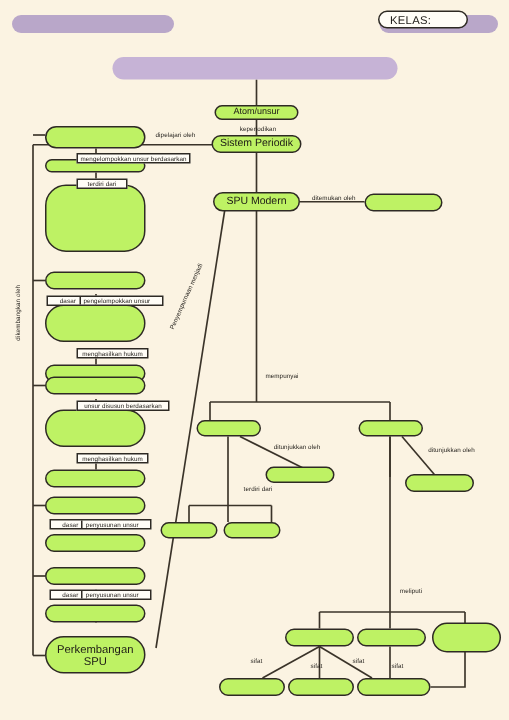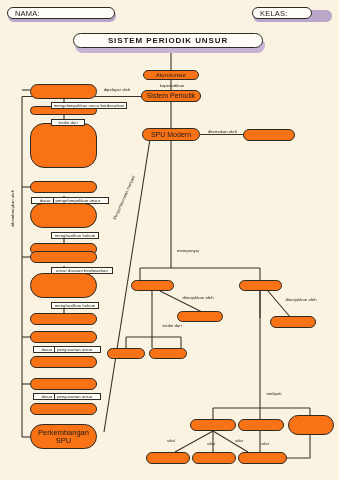--- a/index.html
+++ b/index.html
@@ -11,21 +11,21 @@
     overflow:hidden;
     position:relative;
   }
   #stage{position:absolute;left:0;top:0;width:339px;height:480px;}
   svg#wires{position:absolute;left:0;top:0;width:339px;height:480px;pointer-events:none;}
 
   
   .node{
     position:absolute;
     box-sizing:border-box;
-    background:#f97316;
+    background:#bef264;
     border:1.1px solid #2e2a24;
     border-radius:40px;
     display:flex;align-items:center;justify-content:center;
     text-align:center;
     color:#1d1a16;
     line-height:1.05;
     z-index:3;
   }
   .node.blank{color:transparent;}
   .big{border-radius:14px;}
@@ -170,27 +170,25 @@
       <path d="M213,431 L175,452"></path>
       <path d="M213,431 L213,452"></path>
       <path d="M213,431 L248,452"></path>
       <path d="M260,431 L260,452"></path>
 
       <path d="M310,431 L310,458 L287,458"></path>
     </g>
   </svg>
 
   <div class="fieldshadow" style="left:8px;top:10px;width:108px;height:12px;"></div>
-  <div class="field" style="left:7px;top:7px;width:108px;height:12px;">NAMA:</div>
 
   <div class="fieldshadow" style="left:253px;top:10px;width:79px;height:12px;"></div>
   <div class="field" style="left:252px;top:7px;width:60px;height:12px;">KELAS:</div>
 
   <div class="titleshadow" style="left:75px;top:38px;width:190px;height:15px;"></div>
-  <div class="titlebar" style="left:73px;top:33px;width:190px;height:15px;">SISTEM PERIODIK UNSUR</div>
 
   <div class="node" style="left:143px;top:70px;width:56px;height:10px;font-size:6px;">Atom/unsur</div>
 
   <div class="elabel plain" style="left:155px;top:81.5px;width:34px;height:7px;">keperiodikan</div>
 
   <div class="node" style="left:141px;top:90px;width:60px;height:12px;font-size:7px;">Sistem Periodik</div>
 
   <div class="node" style="left:142px;top:128px;width:58px;height:13px;font-size:7px;">SPU Modern</div>
 
   <div class="elabel plain" style="left:205px;top:128px;width:35px;height:7px;">ditemukan oleh</div>

